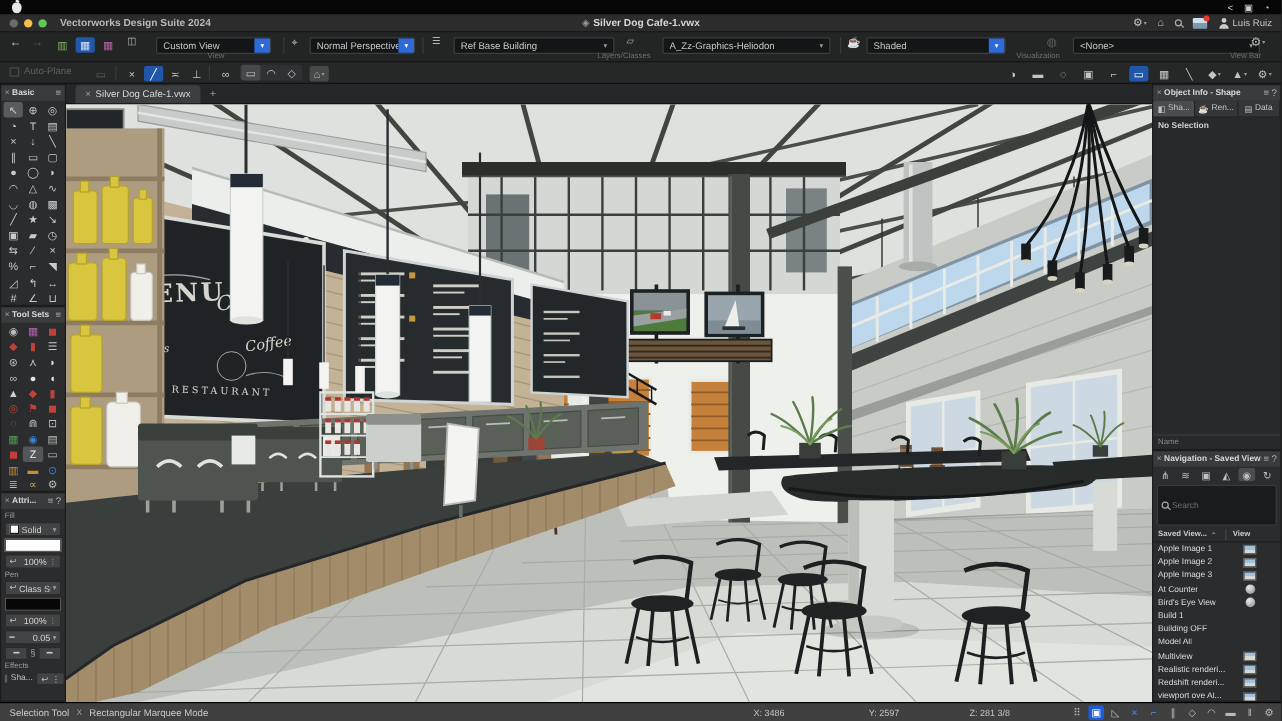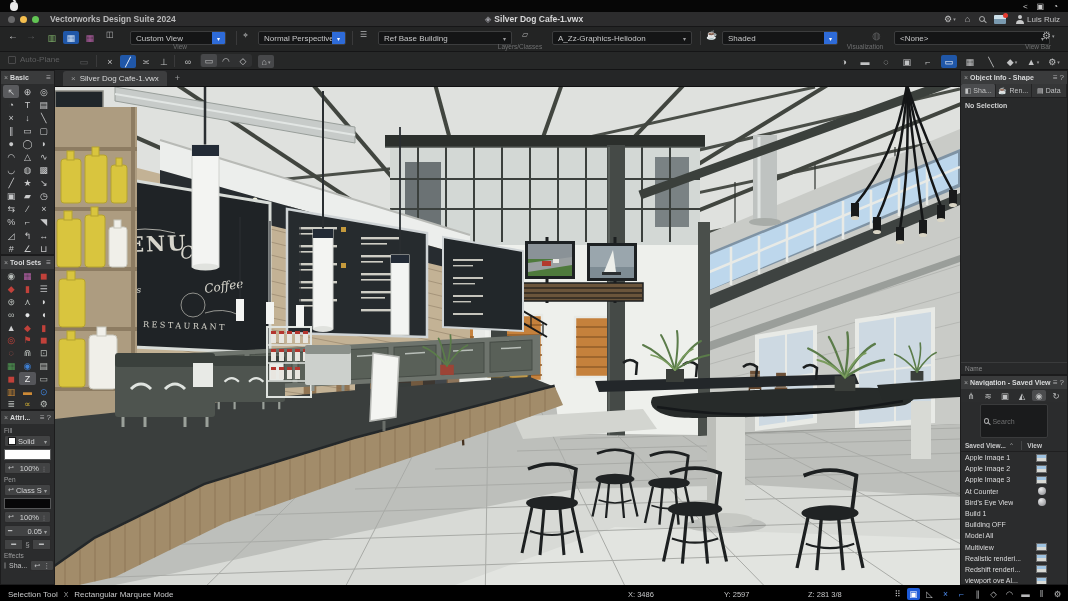--- a/index.html
+++ b/index.html
@@ -97,42 +97,42 @@
   .oitab.act{background:#4b4c4e;border-radius:2px 2px 0 0;}
   .oitab .tic{font-size:7px;}
   .oibody{position:absolute;top:27px;bottom:0;left:0;right:0;background:#28292a;display:flex;flex-direction:column;}
   .nosel{font-size:7px;font-weight:bold;color:#cfd0d1;padding:4px;}
   .oifoot{margin-top:auto;border-top:1px solid #3a3b3c;font-size:6.5px;color:#8a8b8c;padding:2px 4px;}
 
   
   .nicons{height:13px;display:flex;gap:3px;align-items:center;padding:0 3px;background:#2c2d2e;}
   .nico{width:14px;height:11px;display:flex;align-items:center;justify-content:center;font-size:8.5px;color:#bfc0c1;border-radius:2px;}
   .nico.prs{background:#4b4c4e;}
-  .nsearch{margin:2px 19px;height:11px;background:#1a1b1c;border:1px solid #3a3b3c;border-radius:2px;display:flex;align-items:center;gap:3px;padding:16px 3px;}
+  .nsearch{margin:2px 3px;height:11px;background:#1a1b1c;border:1px solid #3a3b3c;border-radius:2px;display:flex;align-items:center;gap:3px;padding:16px 3px;}
   .nsearch input{background:transparent;border:none;outline:none;color:#c8c9ca;font-size:7px;width:100%;padding:0;font-family:inherit;}
   .nsearch input::placeholder{color:#6e6f70;}
   .nthead{height:12px;display:flex;align-items:center;font-size:6.5px;font-weight:bold;color:#c8c9ca;padding:0 4px;border-bottom:1px solid #1f1f20;gap:3px;}
   .nthead .div{width:1px;height:9px;background:#454647;margin-left:4px;margin-right:2px;}
   .navrow{height:11.2px;display:flex;align-items:center;padding:0 4px;font-size:7px;color:#dcdcdd;}
   .navrow .navlab{white-space:nowrap;overflow:hidden;}
   .navic{margin-left:auto;margin-right:16px;width:11px;height:8px;flex:none;}
   .navic.image{background:linear-gradient(180deg,#9ec2e0 0 50%,#d8d9d4 50% 100%);border:1px solid #6a6b6c;}
   .navic.sphere{width:8px;height:8px;border-radius:50%;background:radial-gradient(circle at 35% 30%,#e8e9ea,#85868a);margin-right:17px;}
   .navic.none{visibility:hidden;}
 
   
   .tabbar{position:absolute;top:0;left:0;right:0;height:17px;background:#252627;border-bottom:1px solid #101011;display:flex;align-items:flex-end;}
   .tab{margin-left:8px;height:15px;background:#3d3e3f;border-radius:3px 3px 0 0;display:flex;align-items:center;gap:4px;padding:0 8px;font-size:8px;color:#d8d9da;}
   .tab .x{color:#9a9b9c;font-size:8px;}
   .newtab{font-size:9px;color:#9a9b9c;margin-left:8px;margin-bottom:3px;}
   .viewport{position:absolute;top:17px;left:0;right:0;bottom:0;background:#e7e8e6;}
   .viewport svg{display:block;width:100%;height:100%;}
 
   
-  .statusbar{position:absolute;left:0;right:0;bottom:0;height:16px;background:#000000;border-top:1px solid #000;text-align:right;}
+  .statusbar{position:absolute;left:0;right:0;bottom:0;height:16px;background:#404040;border-top:1px solid #000;text-align:right;}
   .sb-left{position:absolute;left:8px;top:0;height:16px;display:flex;align-items:center;gap:6px;font-size:8px;color:#c9cacb;}
   .sb-x{font-size:7px;color:#9a9b9c;}
   .coord{position:absolute;top:4px;font-size:7.5px;color:#c6c7c8;}
   .snaps{position:abs;position:absolute;right:4px;top:2px;display:flex;gap:3px;}
   .sico{width:13px;height:12px;display:flex;align-items:center;justify-content:center;font-size:8.5px;color:#b8b9ba;border-radius:2px;}
   .sico.hl{background:#1d5bd8;color:#fff;}
   .sico.blu{color:#4d8df0;}
 
   .chalk{font-family:"DejaVu Serif",serif;fill:#e6e4da;opacity:.92;}
 </style>

